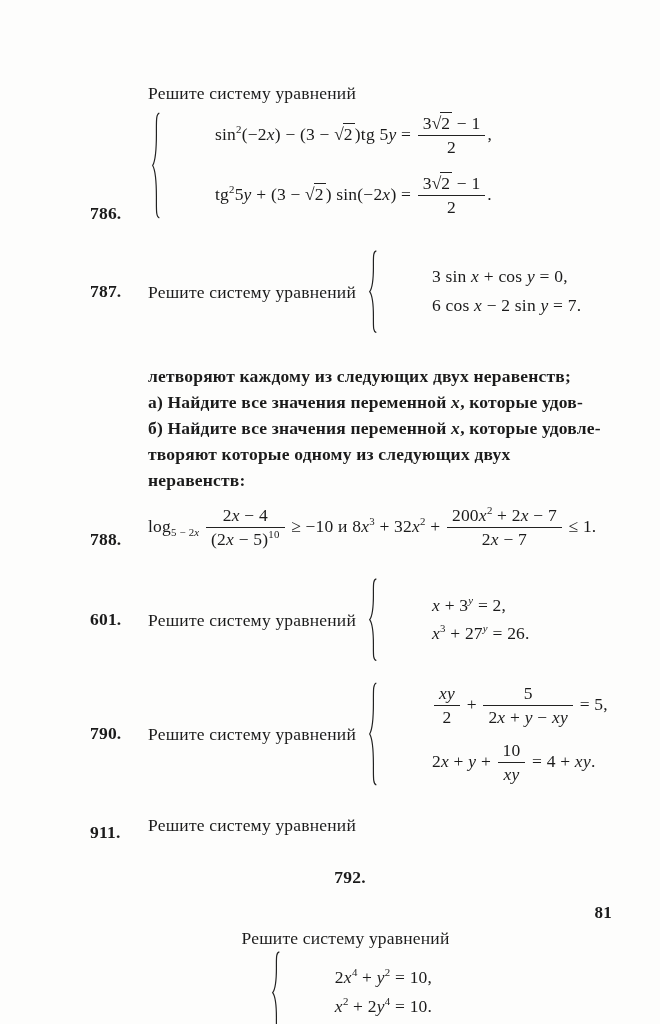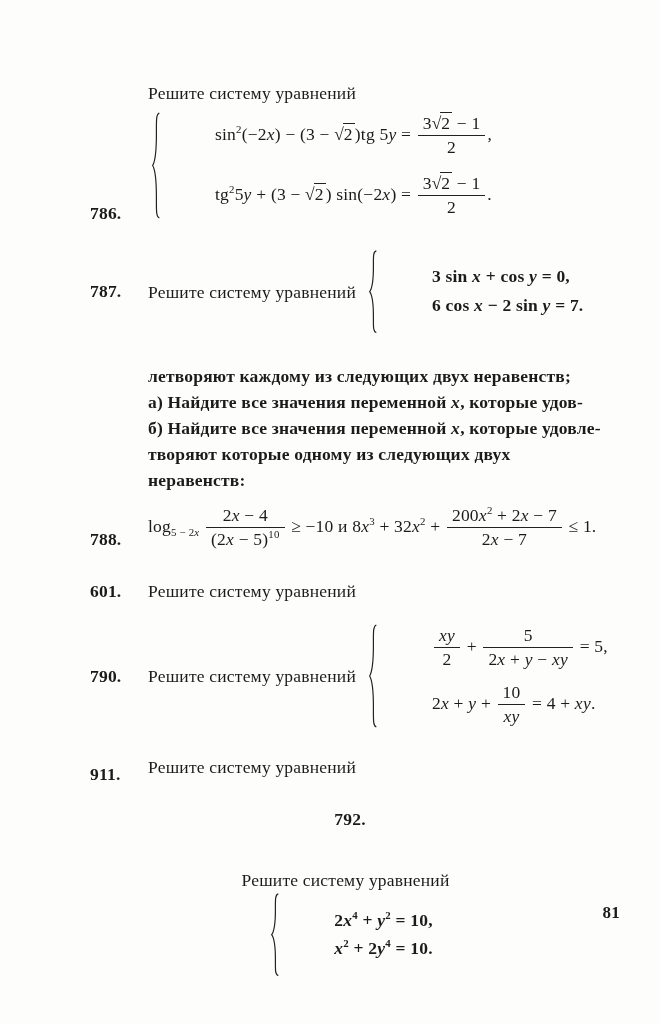--- a/index.html
+++ b/index.html
@@ -17,21 +17,21 @@
   .pnum{flex:0 0 58px;font-weight:bold;}
   .pbody{flex:1;min-width:0;}
   .ptext{line-height:26px;}
   .typeB .ptext{margin-right:9px;white-space:nowrap;}
 
   
   .system{display:inline-flex;align-items:stretch;margin-left:3px;}
   .brace{flex:0 0 10px;width:10px;margin-right:6px;}
   .brace svg{display:block;width:100%;height:100%;}
   .eqs{display:flex;flex-direction:column;justify-content:center;}
-  .g5 .eqs{row-gap:5px;font-weight:bold;}
+  .g5 .eqs{row-gap:5px;}
   .g10 .eqs{row-gap:10px;}
   .g13 .eqs{row-gap:13px;}
   .eq{white-space:nowrap;line-height:1.25;padding:1px 0;margin-left:48px;}
 
   
   .eq i,.formula i,.tline i{font-style:italic;letter-spacing:0.3px;}
   sup{font-size:62%;line-height:0;}
   sub{font-size:62%;line-height:0;}
   .frac{display:inline-block;vertical-align:middle;text-align:center;line-height:1.2;margin:0 2px;}
   .frac .nu{display:block;border-bottom:1.4px solid #222;padding:0 5px 1px;}
@@ -45,21 +45,21 @@
   .p787{margin-top:26px;}
   .p788{margin-top:30px;}
   .p788 .tline{font-weight:bold;line-height:26px;}
   .p788 .formula{margin-top:12px;line-height:1.3;}
   .p789{margin-top:28px;}
   .p790{margin-top:20px;}
   .p791{margin-top:26px;}
   .p791 .ptext{margin-bottom:5px;}
   .p792{margin-top:24px;flex-direction:column;}
 
-  .pageno{position:absolute;top:903px;right:40px;font-weight:bold;font-size:17px;}
+  .pageno{position:absolute;top:903px;right:48px;font-weight:bold;font-size:17px;}
 </style>
 </head>
 <body>
 
 <div class="page">
 
   <section class="problem typeA p786">
     <div class="pnum">786.</div>
     <div class="pbody">
       <div class="ptext">Решите систему уравнений</div>
@@ -100,20 +100,31 @@
       <div class="tline">а) Найдите все значения переменной <i>x</i>, которые удов-</div>
       <div class="tline">б) Найдите все значения переменной <i>x</i>, которые удовле-</div>
       <div class="tline">творяют которые одному из следующих двух неравенств:</div>
       <div class="formula">log<sub>5 − 2<i>x</i></sub> <span class="frac"><span class="nu">2<i>x</i> − 4</span><span class="de">(2<i>x</i> − 5)<sup>10</sup></span></span> ≥ −10 и 8<i>x</i><sup>3</sup> + 32<i>x</i><sup>2</sup> + <span class="frac"><span class="nu">200<i>x</i><sup>2</sup> + 2<i>x</i> − 7</span><span class="de">2<i>x</i> − 7</span></span> ≤ 1.</div>
     </div>
   </section>
 
   <section class="problem typeB p789">
     <div class="pnum">601.</div>
     <div class="ptext">Решите систему уравнений</div>
+    <div class="system g5">
+      <div class="brace">
+        <svg viewBox="0 0 12 100" preserveAspectRatio="none" aria-hidden="true">
+            <path d="M10 1 C6 2 6.5 8 6.5 20 C6.5 38 5 46 2 50 C5 54 6.5 62 6.5 80 C6.5 92 6 98 10 99" fill="none" stroke="#222" stroke-width="1.2" vector-effect="non-scaling-stroke"></path>
+          </svg>
+      </div>
+      <div class="eqs">
+        <div class="eq"><i>x</i> + 3<sup><i>y</i></sup> = 2,</div>
+        <div class="eq"><i>x</i><sup>3</sup> + 27<sup><i>y</i></sup> = 26.</div>
+      </div>
+    </div>
   </section>
 
   <section class="problem typeB p790">
     <div class="pnum">790.</div>
     <div class="ptext">Решите систему уравнений</div>
     <div class="system g10">
       <div class="brace">
         <svg viewBox="0 0 12 100" preserveAspectRatio="none" aria-hidden="true">
             <path d="M10 1 C6 2 6.5 8 6.5 20 C6.5 38 5 46 2 50 C5 54 6.5 62 6.5 80 C6.5 92 6 98 10 99" fill="none" stroke="#222" stroke-width="1.2" vector-effect="non-scaling-stroke"></path>
           </svg>

